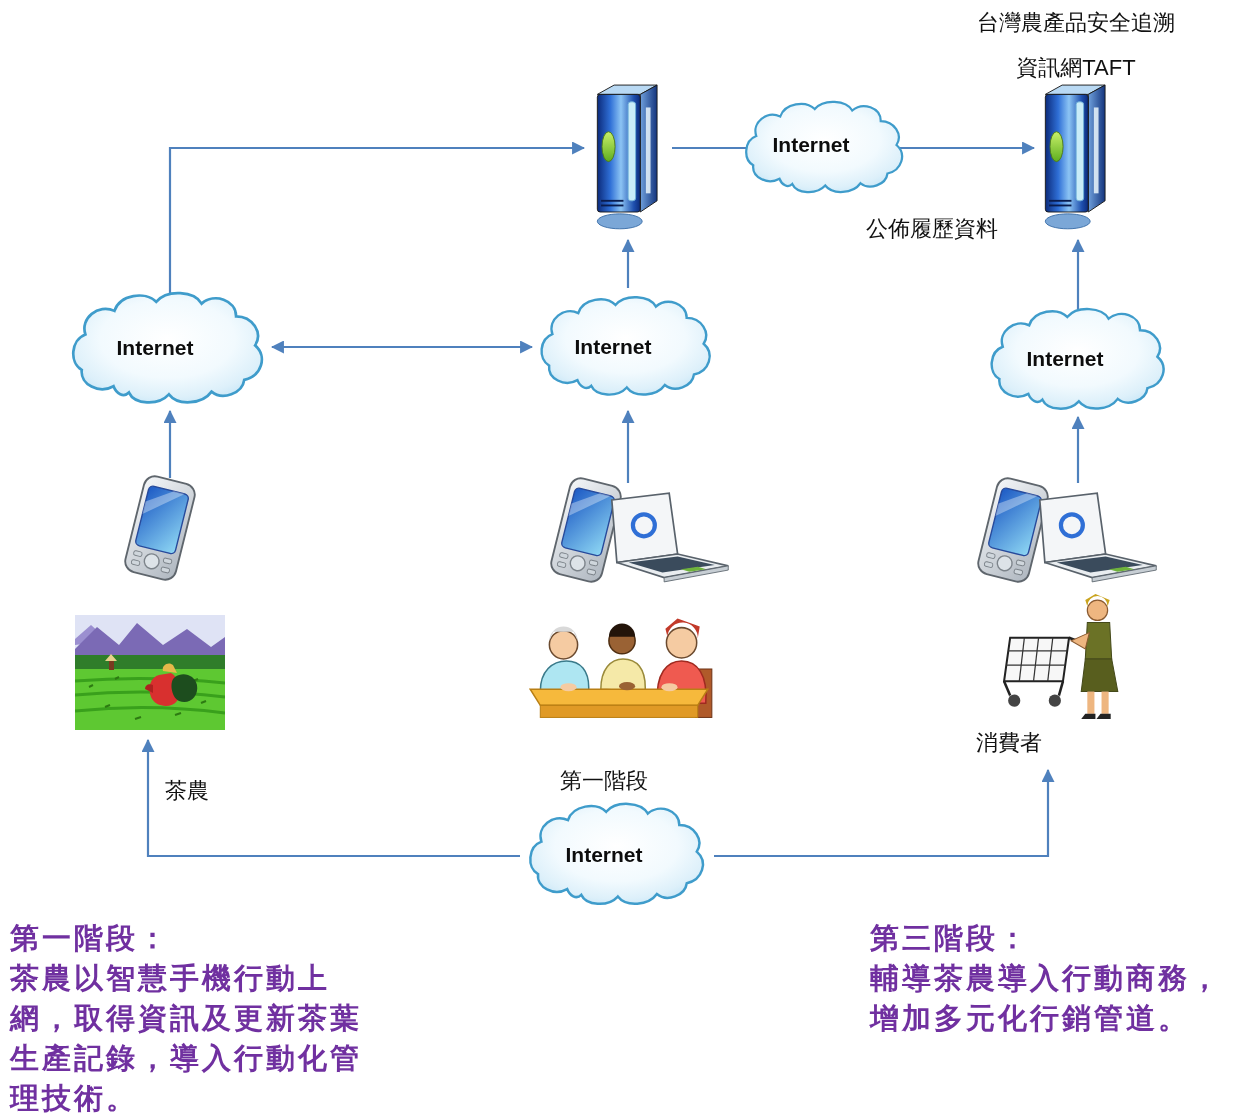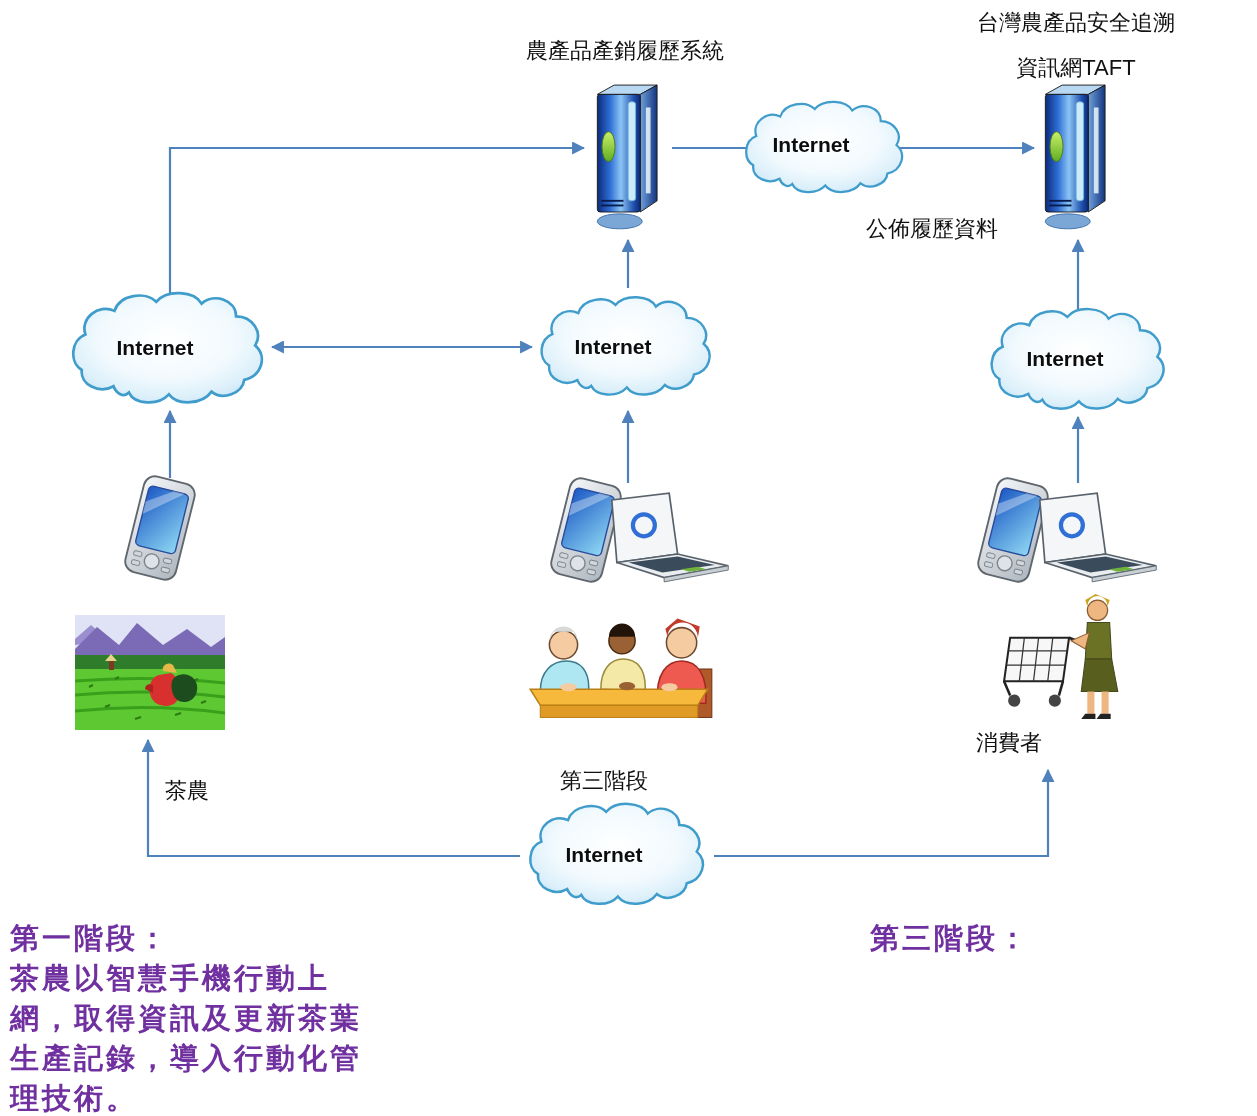--- a/index.html
+++ b/index.html
@@ -195,36 +195,36 @@
     <g transform="translate(1013,530) rotate(14)">
       <use href="#pda" x="-33" y="-52" width="66" height="104"></use>
     </g>
     <use href="#laptop" x="1028" y="490" width="135" height="96"></use>
 
     <use href="#farm" x="75" y="615" width="150" height="115"></use>
     <use href="#meeting" x="508" y="608" width="222" height="122"></use>
     <use href="#shopper" x="1000" y="592" width="132" height="132"></use>
   </svg>
 
-  <div class="lbl center" style="left:500px;top:36px;width:250px;">農產品產銷履歷系統</div>
   <div class="lbl center" style="left:953px;top:8px;width:246px;">台灣農產品安全追溯</div>
   <div class="lbl center" style="left:953px;top:37px;width:246px;margin-top:16px;">資訊網TAFT</div>
   <div class="lbl" style="left:866px;top:214px;">公佈履歷資料</div>
 
   <div class="net-label" style="left:749px;top:133px;">Internet</div>
   <div class="net-label" style="left:93px;top:336px;">Internet</div>
   <div class="net-label" style="left:551px;top:335px;">Internet</div>
   <div class="net-label" style="left:1003px;top:347px;">Internet</div>
   <div class="net-label" style="left:542px;top:843px;">Internet</div>
 
   <div class="lbl" style="left:165px;top:776px;">茶農</div>
-  <div class="lbl" style="left:560px;top:766px;">第三階段</div>
+  <div class="lbl" style="left:560px;top:766px;">第一階段</div>
   <div class="lbl" style="left:976px;top:728px;">消費者</div>
 
   <div class="stage" style="left:10px;top:918px;">
     <span class="stage-title">第一階段：</span>
     <span>茶農以智慧手機行動上網，取得資訊及更新茶葉生產記錄，導入行動化管理技術。</span>
   </div>
   <div class="stage" style="left:852px;top:918px;margin-left:18px;">
     <span class="stage-title">第三階段：</span>
+    <span>輔導茶農導入行動商務，增加多元化行銷管道。</span>
   </div>
 
 </div>
 
 </body></html>

